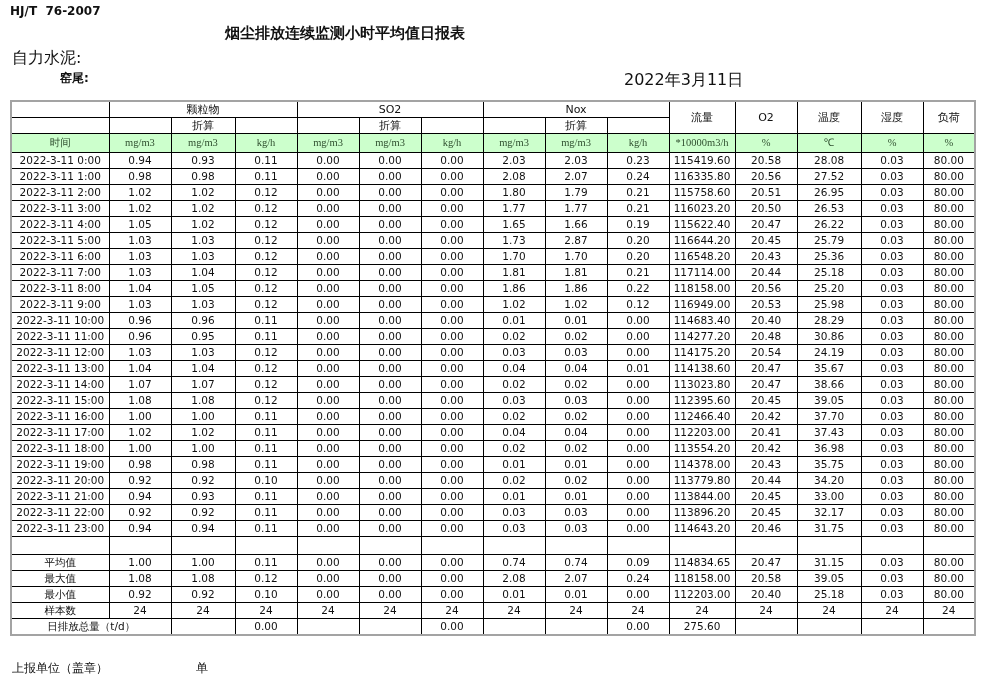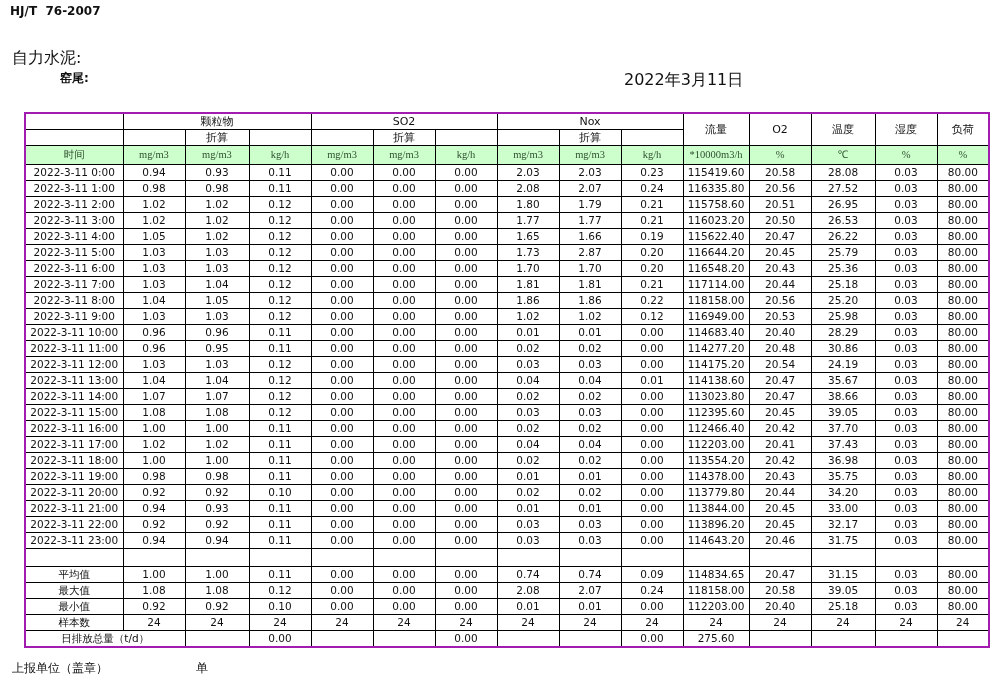--- a/index.html
+++ b/index.html
@@ -4,38 +4,39 @@
 <style>
   html,body{margin:0;padding:0;background:#fff;}
   .page{position:relative;width:998px;height:674px;background:#ffffff;
         font-family:"DejaVu Sans","Liberation Sans",sans-serif;color:#111;overflow:hidden;}
   .code{position:absolute;left:10px;top:4px;font-size:12px;font-weight:bold;white-space:pre;}
   .title{position:absolute;left:0;top:24px;width:690px;text-align:center;
          font-size:15px;font-weight:bold;}
   .company{position:absolute;left:12px;top:48px;font-size:16px;font-weight:normal;}
   .kiln{position:absolute;left:12px;top:70px;font-size:12px;font-weight:bold;margin-left:48px;}
   .date{position:absolute;left:603px;top:70px;font-size:16px;margin-left:21px;}
-  table.report{position:absolute;left:24px;top:100px;width:964px;border-collapse:collapse;
-         table-layout:fixed;font-size:10.5px;border:2px solid #a21caf;margin-top:12px;}
+  table.report{position:absolute;left:10px;top:100px;width:964px;border-collapse:collapse;
+         table-layout:fixed;font-size:10.5px;border:2px solid #a3a3a3;}
   table.report th, table.report td{border:1px solid #000;text-align:center;vertical-align:middle;
          padding:0;font-weight:normal;white-space:nowrap;overflow:hidden;height:15px;line-height:15px;}
   tr.r1 th, tr.r2 th{height:15px;line-height:15px;font-size:11px;}
   tr.r3 th{height:18px;line-height:18px;background:#ccffcc;color:#2f4f2f;font-size:10.5px;font-family:Liberation Serif, serif;}
   tr.spacer td{height:17px;}
   td.total-label{text-align:left;padding-left:4px;}
   .footer1{position:absolute;left:10px;top:643px;font-size:12px;}
   .footer2{position:absolute;left:12px;top:660px;font-size:12px;}
   .footer2 .unit2{position:absolute;left:184px;top:0;}
 </style>
 </head>
 <body>
 
 <div class="page">
 
   <div class="code">HJ/T  76-2007</div>
+  <div class="title">烟尘排放连续监测小时平均值日报表</div>
   <div class="company">自力水泥:</div>
   <div class="kiln">窑尾:</div>
   <div class="date">2022年3月11日</div>
 
   <table class="report">
     <colgroup>
       <col style="width:98px">
         <col style="width:62px">
         <col style="width:64px">
         <col style="width:62px">

